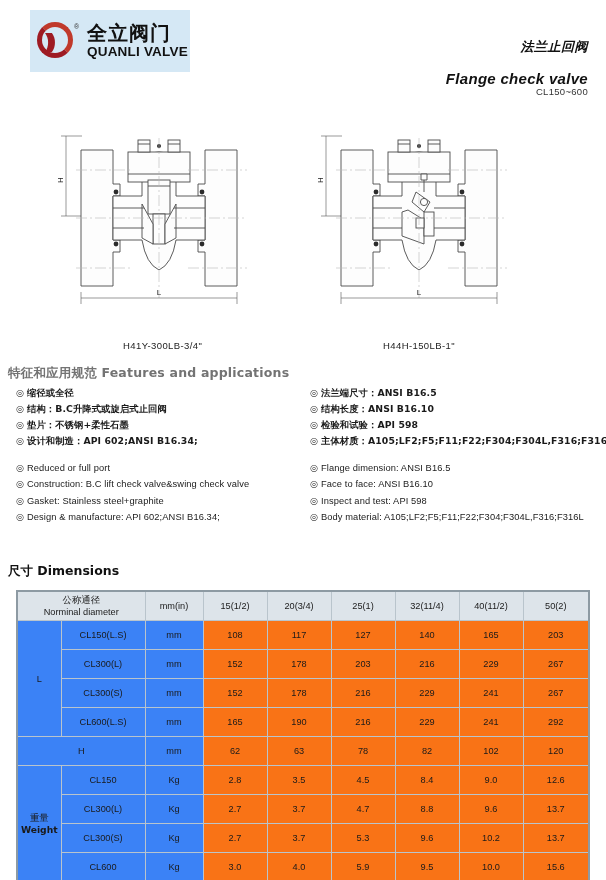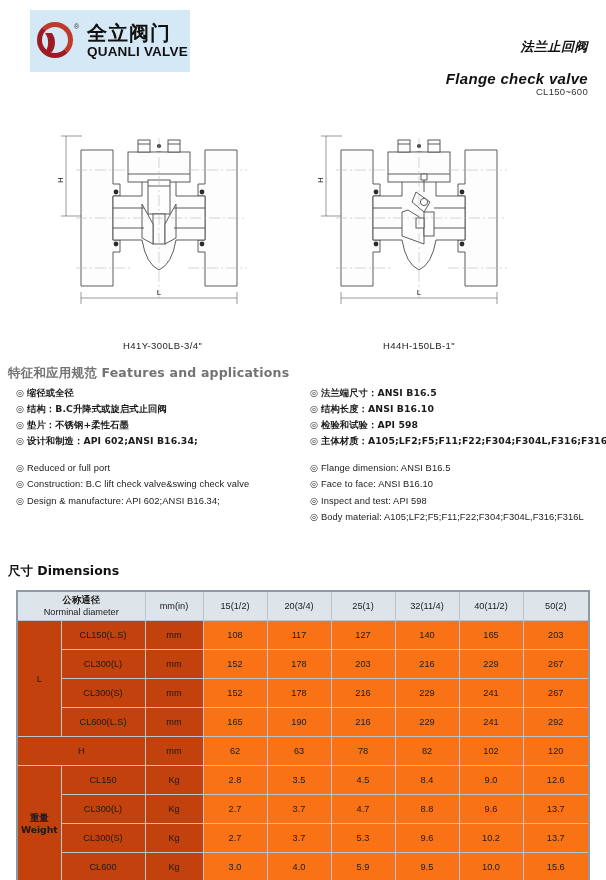--- a/index.html
+++ b/index.html
@@ -197,29 +197,29 @@
     padding: 0 1px;
   }
   table.dims .outer-t { border-top: 2px solid #8d9aa3; }
   table.dims .outer-b { border-bottom: 2px solid #8d9aa3; }
   table.dims .outer-l { border-left: 2px solid #8d9aa3; }
   table.dims .outer-r { border-right: 2px solid #8d9aa3; }
   .hdr {
     background: #dde4ea;
     font-weight: normal;
   }
-  .shade { background: #c2410c; }
+  .shade { background: #3b82f6; }
   .cn-cell {
     font-family: "DejaVu Sans", sans-serif;
     font-weight: bold;
     font-size: 9.2px;
   }
   .hdr-cn {
     font-family: "DejaVu Sans", sans-serif;
-    font-weight: bold;
+    font-weight: normal;
     font-size: 9.4px;
     display: block;
     line-height: 12px;
   }
   .hdr-en {
     display: block;
     font-size: 9.2px;
     line-height: 12px;
   }
   .val { background: #f97316; }
@@ -373,20 +373,21 @@
 <div class="features-head">特征和应用规范 Features and applications</div>
 
 <div class="feat-col feat-col-left">
   <div class="feat-item cn"><span class="bullet">◎</span><span>缩径或全径</span></div>
   <div class="feat-item cn"><span class="bullet">◎</span><span>结构：B.C升降式或旋启式止回阀</span></div>
   <div class="feat-item cn"><span class="bullet">◎</span><span>垫片：不锈钢+柔性石墨</span></div>
   <div class="feat-item cn"><span class="bullet">◎</span><span>设计和制造：API 602;ANSI B16.34;</span></div>
   <div class="feat-gap"></div>
   <div class="feat-item"><span class="bullet">◎</span><span>Reduced or full port</span></div>
   <div class="feat-item"><span class="bullet">◎</span><span>Construction: B.C lift check valve&amp;swing check valve</span></div>
+  <div class="feat-item"><span class="bullet">◎</span><span>Gasket: Stainless steel+graphite</span></div>
   <div class="feat-item"><span class="bullet">◎</span><span>Design &amp; manufacture: API 602;ANSI B16.34;</span></div>
 </div>
 
 <div class="feat-col feat-col-right">
   <div class="feat-item cn"><span class="bullet">◎</span><span>法兰端尺寸：ANSI B16.5</span></div>
   <div class="feat-item cn"><span class="bullet">◎</span><span>结构长度：ANSI B16.10</span></div>
   <div class="feat-item cn"><span class="bullet">◎</span><span>检验和试验：API 598</span></div>
   <div class="feat-item cn"><span class="bullet">◎</span><span>主体材质：A105;LF2;F5;F11;F22;F304;F304L,F316;F316L等</span></div>
   <div class="feat-gap"></div>
   <div class="feat-item"><span class="bullet">◎</span><span>Flange dimension: ANSI B16.5</span></div>

